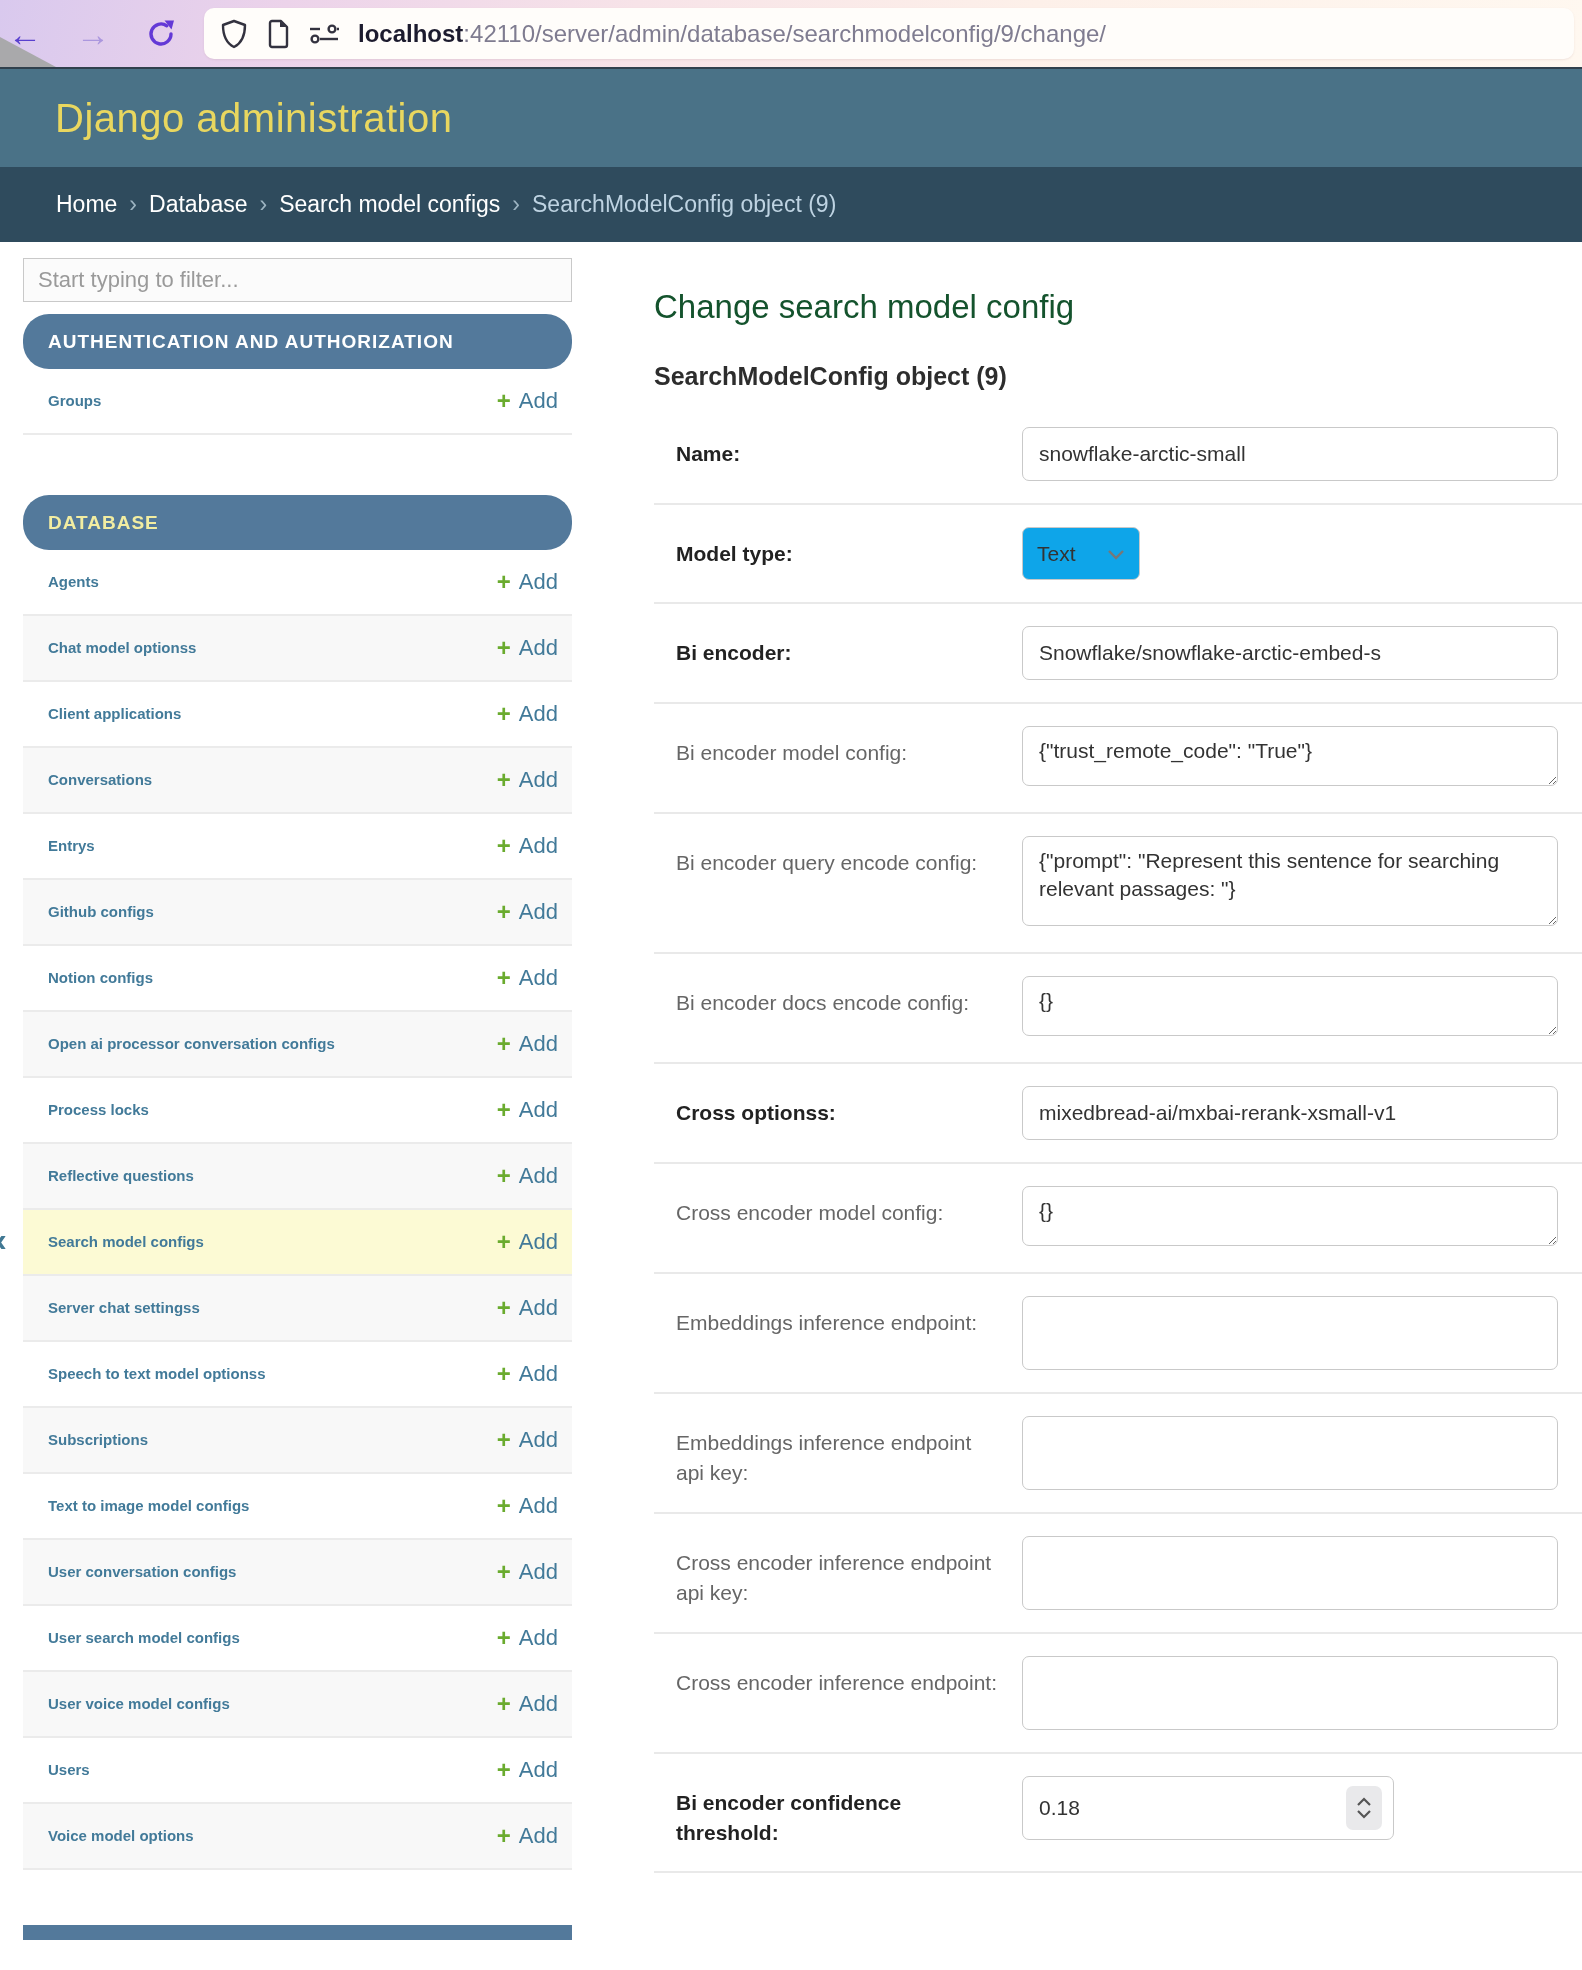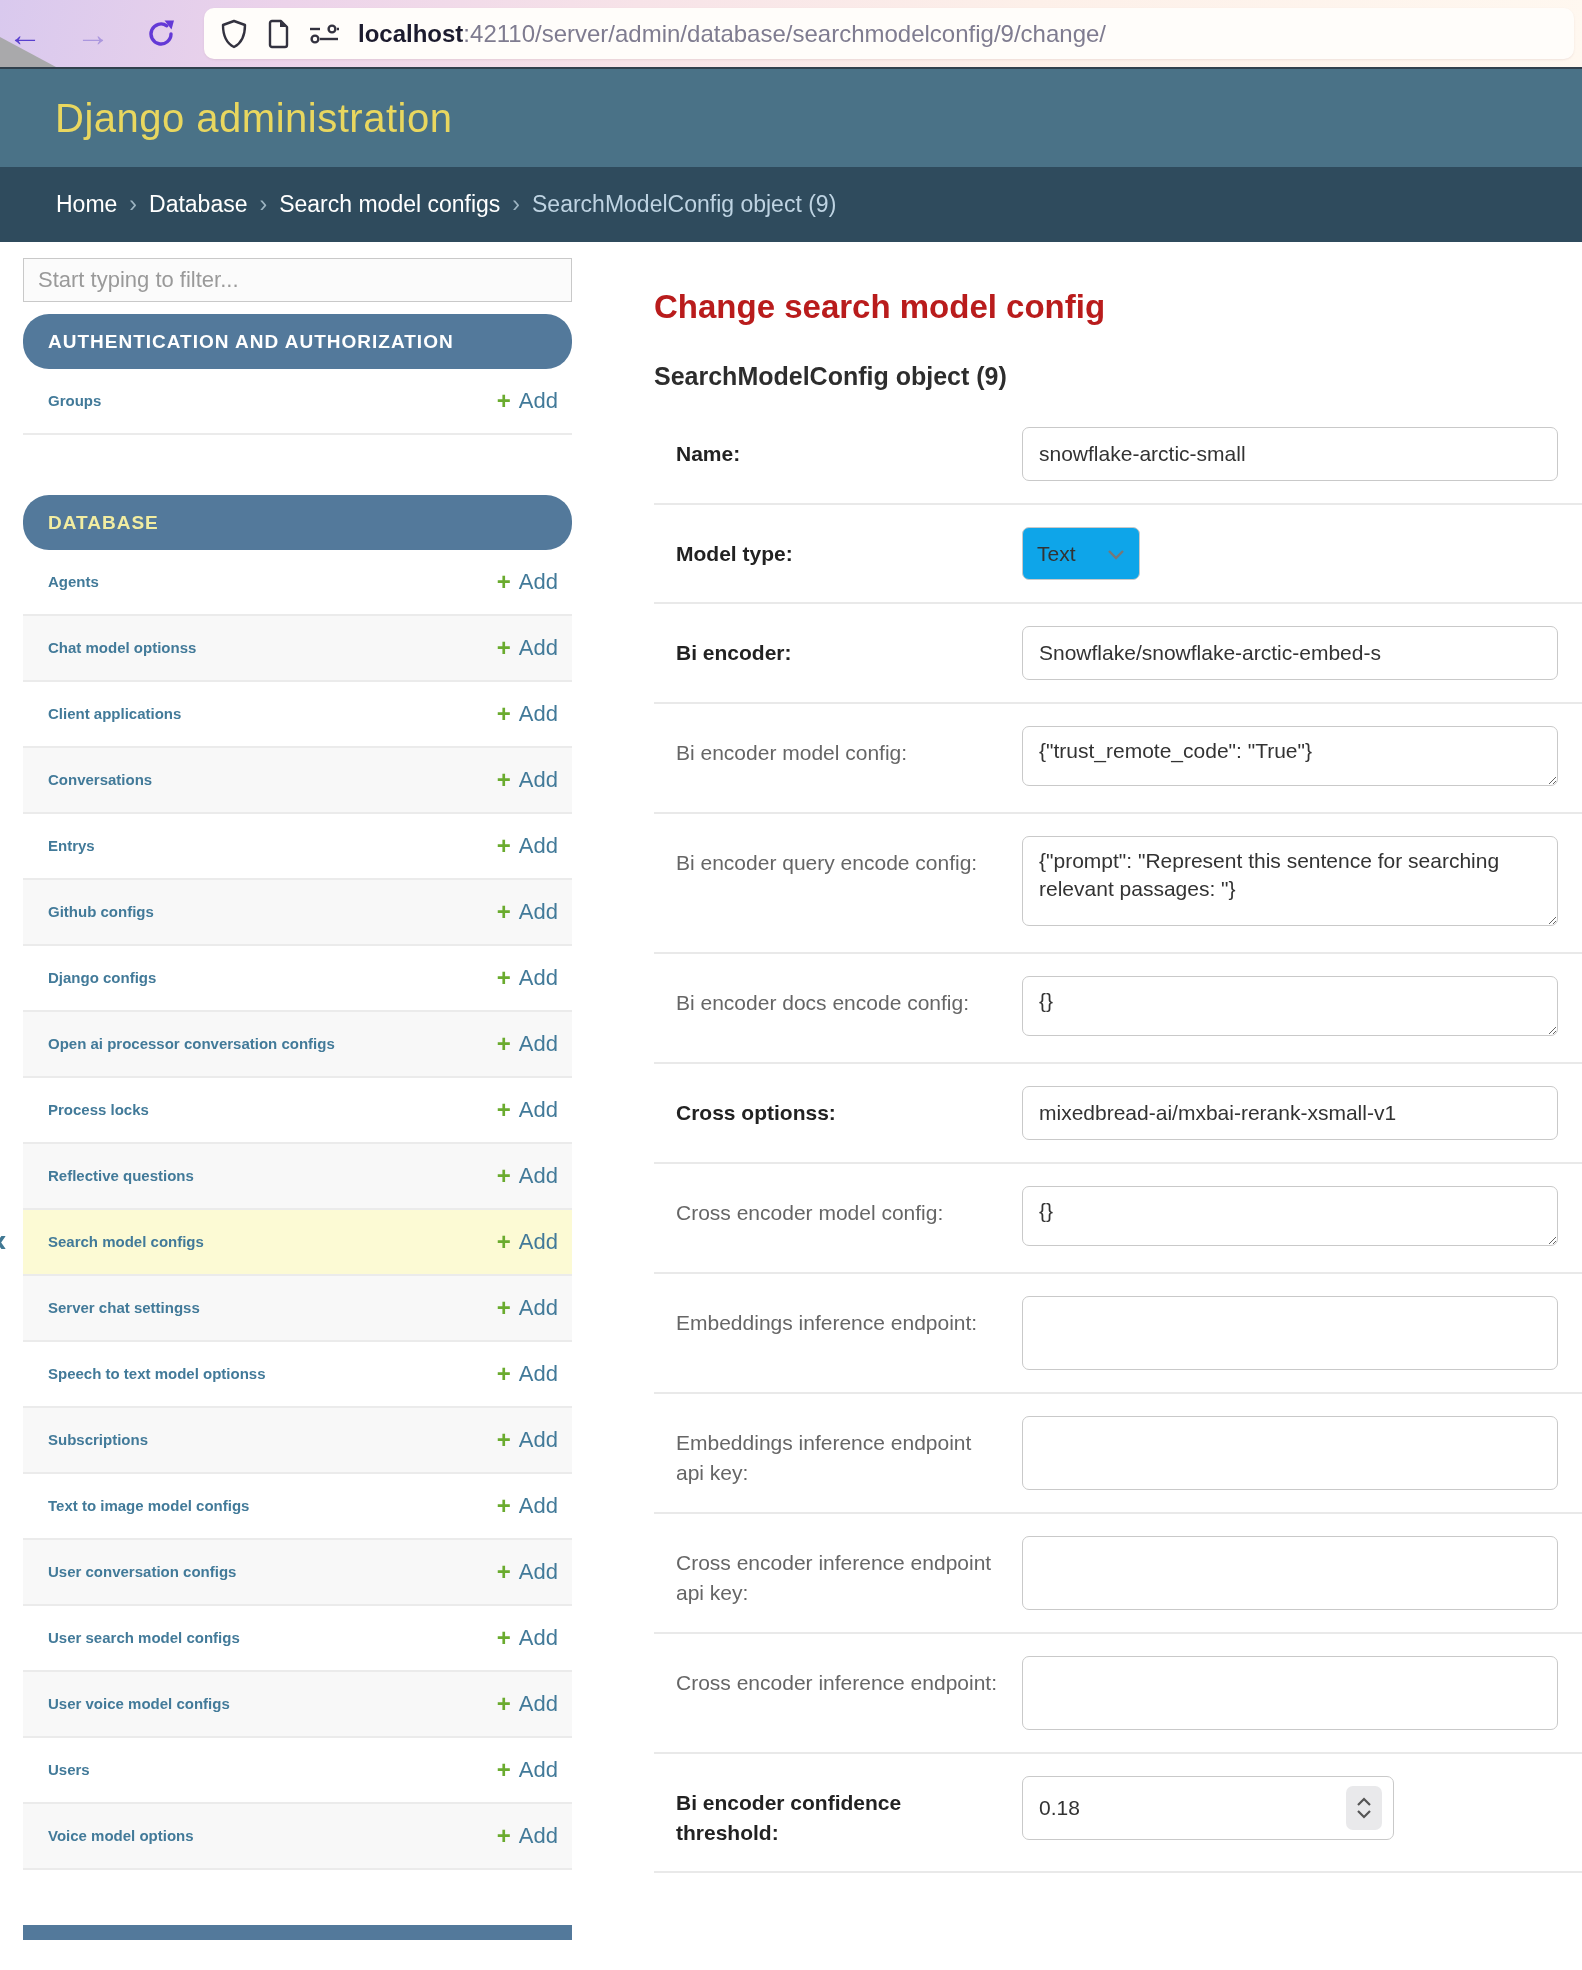--- a/index.html
+++ b/index.html
@@ -56,21 +56,21 @@
   .side-row.current { background:#fcfad4; }
   .mlabel { font-size:15px; font-weight:bold; color:#427a99; max-width:330px; line-height:1.3;
     text-decoration:none; cursor:pointer; }
   .addlink { display:flex; align-items:center; gap:8px; cursor:pointer; margin-right:6px; }
   .plus { color:#6aab2e; font-size:24px; font-weight:bold; }
   .add-label { color:#427a99; font-size:22px; }
   .mod-stub { height:15px; background:#53799b; margin-top:55px; }
 
   
   .main { position:absolute; left:654px; top:0; width:928px; }
-  .page-title { margin-top:46px; font-size:33px; font-weight:700; color:#b91c1c; }
+  .page-title { margin-top:46px; font-size:33px; font-weight:400; color:#14532d; }
   .object-title { margin-top:36px; font-size:25px; font-weight:bold; color:#2d2d2d; }
   .form-row { display:flex; align-items:flex-start; padding:22px 0;
     border-bottom:2px solid #e9e9e9; }
   .form-row.first { margin-top:14px; }
   .flabel { flex:0 0 346px; padding-left:22px; margin-right:22px; font-size:21px;
     color:#666; line-height:1.45; padding-top:12px; }
   .flabel.required { color:#222; font-weight:bold; }
   .fwidget { position:relative; }
   .tinput { width:536px; height:54px; border:1px solid #c9c9c9; border-radius:7px;
     font-size:21px; color:#333; padding:0 16px; font-family:"Liberation Sans", sans-serif;
@@ -196,21 +196,21 @@
       </span>
     </div>
         <div class="side-row">
       <span class="mlabel">Github configs</span>
       <span class="addlink">
         <span class="plus">+</span>
         <span class="add-label">Add</span>
       </span>
     </div>
         <div class="side-row">
-      <span class="mlabel">Django configs</span>
+      <span class="mlabel">Notion configs</span>
       <span class="addlink">
         <span class="plus">+</span>
         <span class="add-label">Add</span>
       </span>
     </div>
         <div class="side-row">
       <span class="mlabel">Open ai processor conversation configs</span>
       <span class="addlink">
         <span class="plus">+</span>
         <span class="add-label">Add</span>

